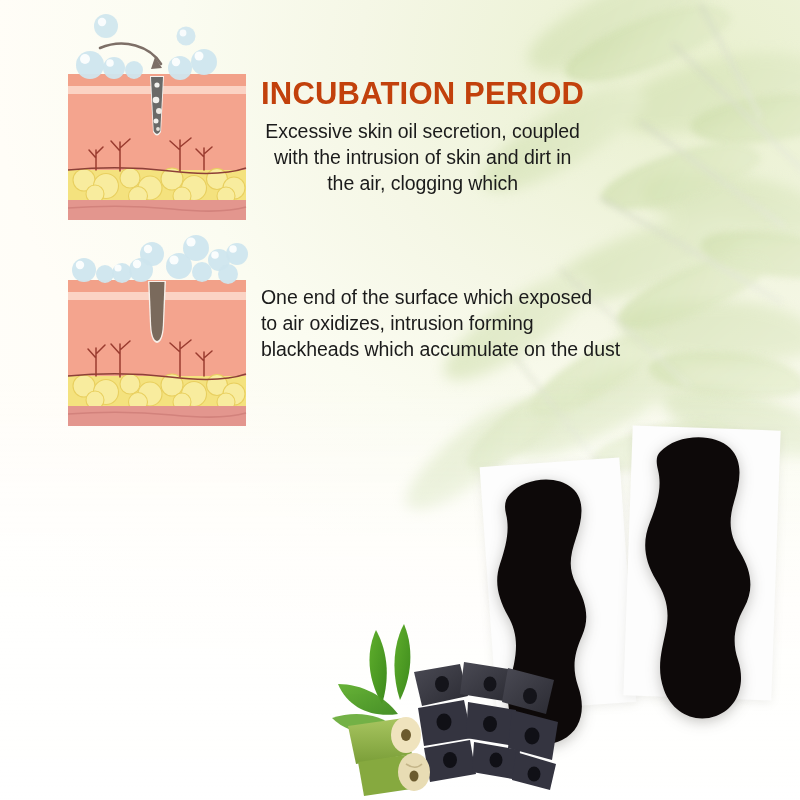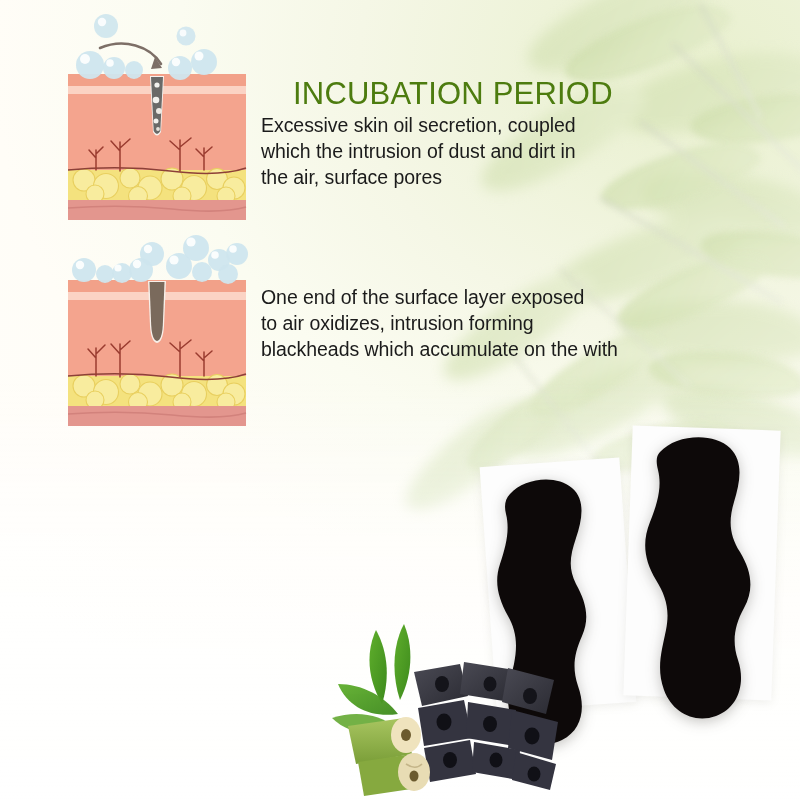--- a/index.html
+++ b/index.html
@@ -25,22 +25,22 @@
   .leaf-layer.soft{filter:blur(7px);opacity:.6;}
   .leaf{
     position:absolute;border-radius:58% 42% 55% 45% / 50% 58% 42% 50%;
     background:linear-gradient(135deg,#cdddaa,#e2ebc9);
   }
   .branch{position:absolute;background:linear-gradient(90deg,#cfd4c0,#e6e9dd);border-radius:40px;transform-origin:left center;}
 
   
   .block{position:absolute;}
   .heading{
-    font-size:31px;font-weight:normal;letter-spacing:.2px;
-    color:#4d7c0f;line-height:1.04;white-space:nowrap;margin-left:32px;
+    font-size:31px;font-weight:bold;letter-spacing:.2px;
+    color:#c2410c;line-height:1.04;white-space:nowrap;
   }
   .body-text{
     font-size:19.5px;color:#1b1b1b;line-height:1.33;
     letter-spacing:-.05px;
   }
   .body-text div{white-space:nowrap;}
 
   
   .skin-fig{position:absolute;}
   .skin-svg{display:block;}
@@ -224,32 +224,32 @@
         <circle cx="153" cy="23" r="3.8" fill="#ffffff" opacity=".9"></circle>
         <circle cx="166" cy="42" r="10" fill="#cfe6ee" opacity=".95"></circle>
         <circle cx="175" cy="22" r="11" fill="#cfe6ee" opacity=".95"></circle>
         <circle cx="171" cy="17" r="3.8" fill="#ffffff" opacity=".9"></circle>
       </g>
     </svg>
   </div>
 
   <div class="block" style="left:261px;top:78px;">
     <div class="heading">INCUBATION PERIOD</div>
-    <div class="body-text" style="margin-top:3px;">
+    <div class="body-text" style="margin-top:9px;text-align:center;">
       <div>Excessive skin oil secretion, coupled</div>
-      <div>which the intrusion of dust and dirt in</div>
-      <div>the air, surface pores</div>
+      <div>with the intrusion of skin and dirt in</div>
+      <div>the air, clogging which</div>
     </div>
   </div>
 
   <div class="block" style="left:261px;top:276px;">
     <div class="body-text" style="margin-top:9px;">
-      <div>One end of the surface layer exposed</div>
+      <div>One end of the surface which exposed</div>
       <div>to air oxidizes, intrusion forming</div>
-      <div>blackheads which accumulate on the with</div>
+      <div>blackheads which accumulate on the dust</div>
     </div>
   </div>
 
   <div class="photo" style="left:470px;top:420px;width:330px;height:380px;">
     <div class="backing" style="left:18px;top:42px;width:140px;height:245px;transform:rotate(-4deg);"></div>
     <div class="backing" style="left:158px;top:8px;width:148px;height:270px;transform:rotate(2deg);"></div>
 
     <div class="strip-wrap" style="left:10px;top:48px;">
       <svg class="strip-svg" width="150" height="290" viewBox="0 0 150 290">
         <path d="M30 26 C 44 10, 76 6, 92 20 C 106 32, 102 52, 96 70

